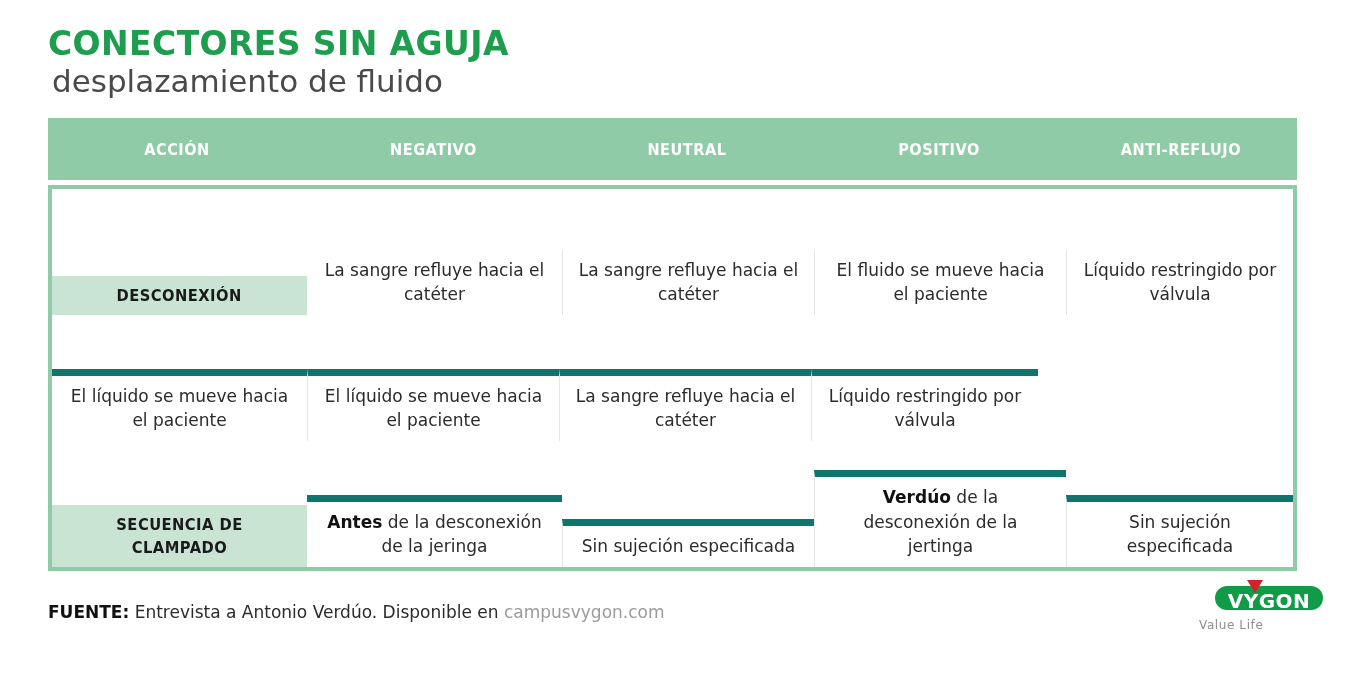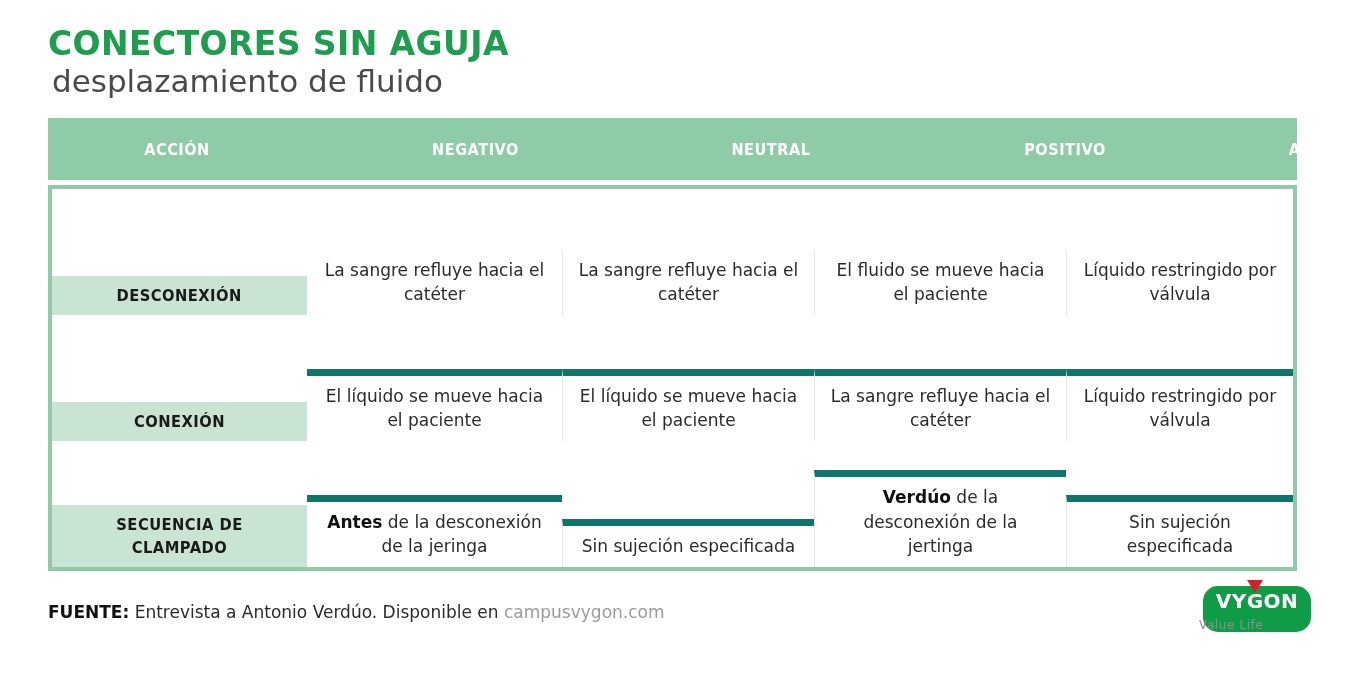--- a/index.html
+++ b/index.html
@@ -53,21 +53,20 @@
     left: 48px;
     top: 118px;
     width: 1249px;
   }
 
   .thead {
     display: flex;
     background: #8ecba6;
     height: 62px;
     align-items: center;
-    gap: 42px;
   }
   .th {
     font-family: "DejaVu Sans", sans-serif;
     font-size: 16.5px;
     font-weight: bold;
     color: #ffffff;
     text-align: center;
     letter-spacing: 0.6px;
     text-transform: uppercase;
     transform: scaleX(0.88);
@@ -161,24 +160,24 @@
   
   .logo {
     position: absolute;
     left: 1199px;
     top: 580px;
     width: 120px;
     height: 56px;
   }
   .logo-pill {
     position: absolute;
-    left: 4px;
+    left: 16px;
     top: 6px;
     width: 108px;
-    height: 46px;
+    height: 24px;
     background: #109c46;
     border-radius: 15px;
   }
   .logo-word {
     position: absolute;
     left: 0;
     top: 0;
     width: 108px;
     height: 30px;
     display: flex;
@@ -237,23 +236,20 @@
         <div class="cell cell-action col-0">
           <span class="lbl">DESCONEXIÓN</span>
         </div>
         <div class="cell cell-data col-1">La sangre refluye hacia el catéter</div>
         <div class="cell cell-data col-2">La sangre refluye hacia el catéter</div>
         <div class="cell cell-data col-3">El fluido se mueve hacia el paciente</div>
         <div class="cell cell-data col-4">Líquido restringido por válvula</div>
       </div>
 
       <div class="trow">
-        <div class="cell cell-action col-0">
-          <span class="lbl">CONEXIÓN</span>
-        </div>
         <div class="cell cell-data col-1">El líquido se mueve hacia el paciente</div>
         <div class="cell cell-data col-2">El líquido se mueve hacia el paciente</div>
         <div class="cell cell-data col-3">La sangre refluye hacia el catéter</div>
         <div class="cell cell-data col-4">Líquido restringido por válvula</div>
       </div>
 
       <div class="trow">
         <div class="cell cell-action col-0">
           <span class="lbl">SECUENCIA DE CLAMPADO</span>
         </div>

